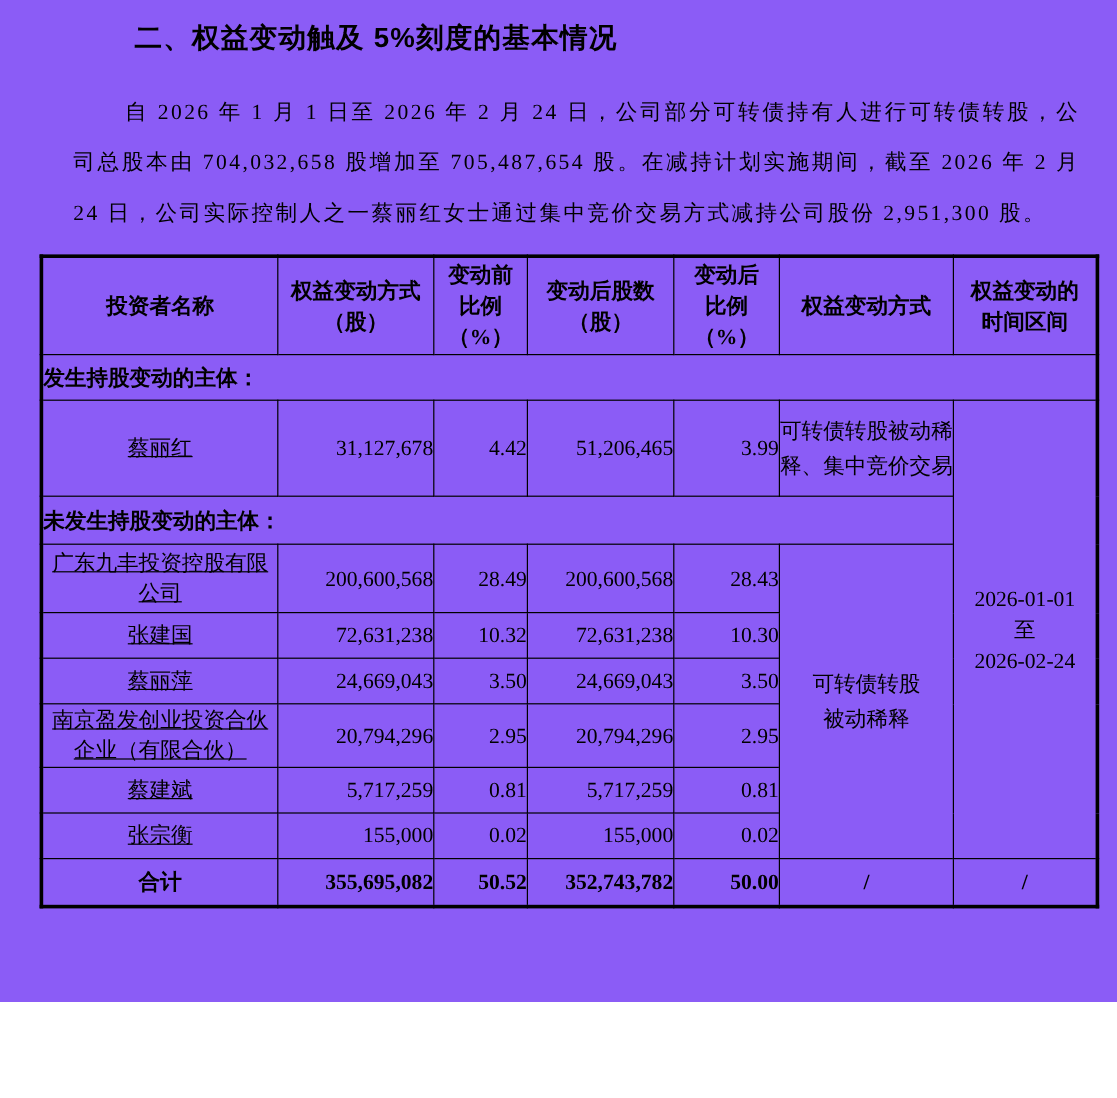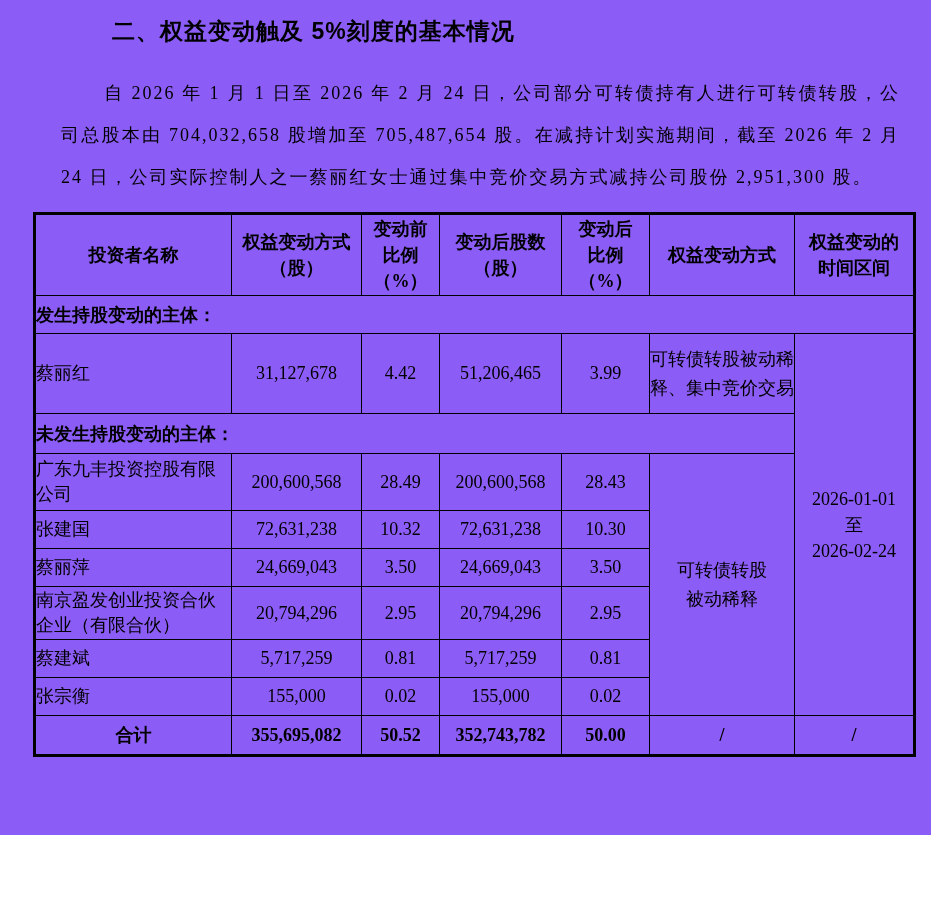--- a/index.html
+++ b/index.html
@@ -64,27 +64,28 @@
     line-height: 26px;
   }
   .ln { display: block; }
   td.sec-label {
     font-weight: 700;
     text-align: left;
     padding-left: 7px;
     vertical-align: middle;
   }
   td.name-cell {
-    text-align: left;
+    text-align: center;
     vertical-align: middle;
     line-height: 25px;
     padding: 0 4px;
+    text-decoration: underline;
   }
   td.num-cell {
-    text-align: center;
+    text-align: right;
     padding-right: 10px;
     vertical-align: middle;
     font-variant-numeric: tabular-nums;
   }
   td.method-cell {
     text-align: center;
     vertical-align: middle;
     line-height: 29px;
     padding: 0 6px;
   }

